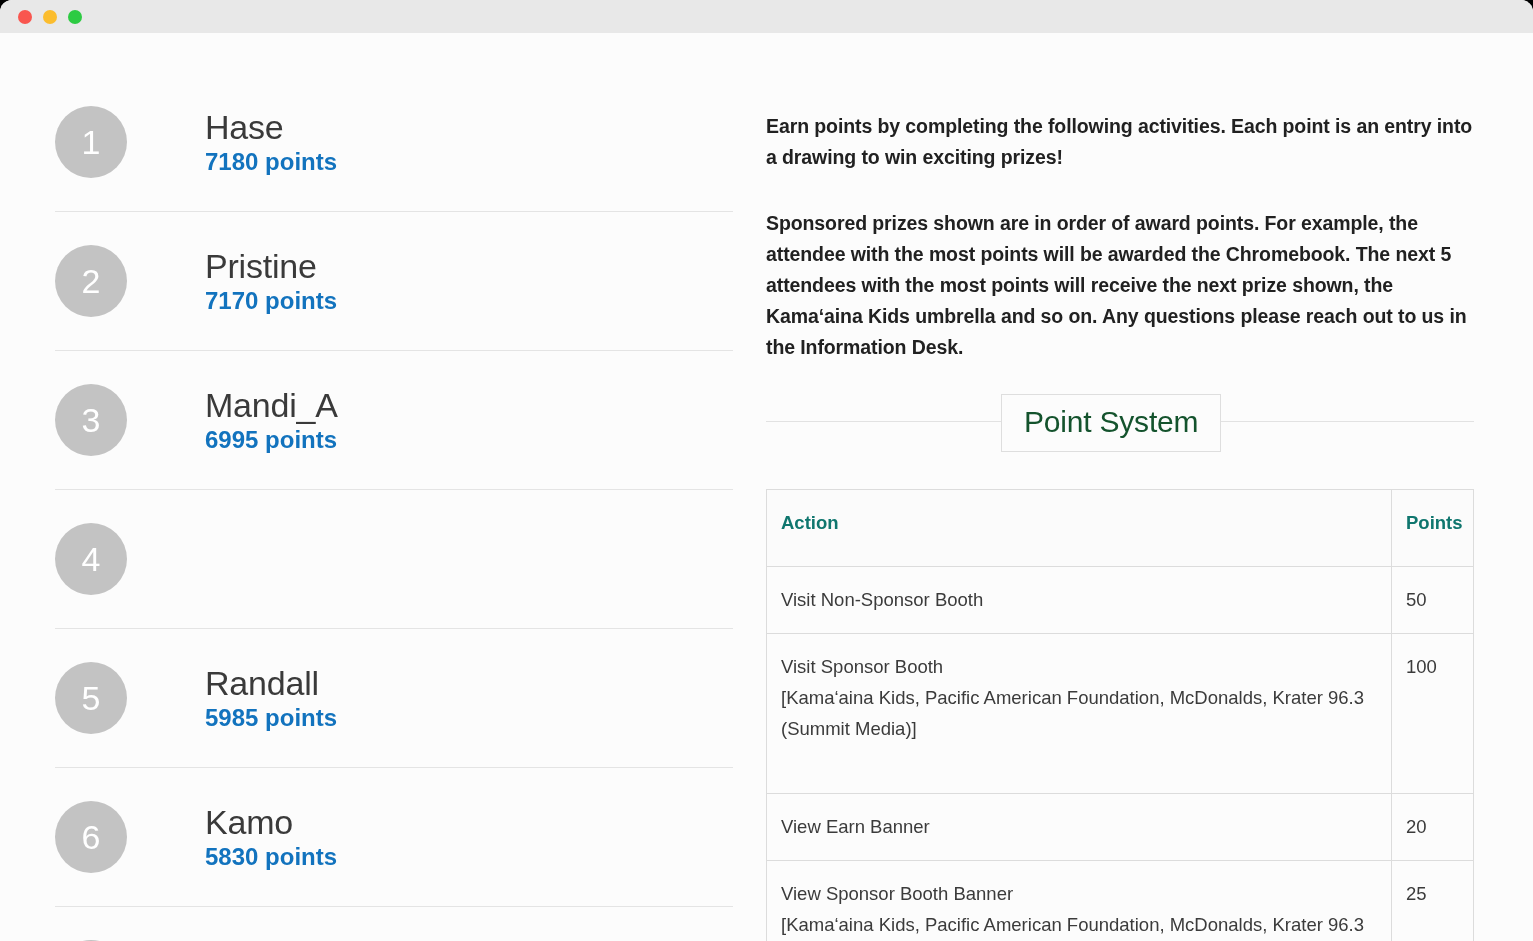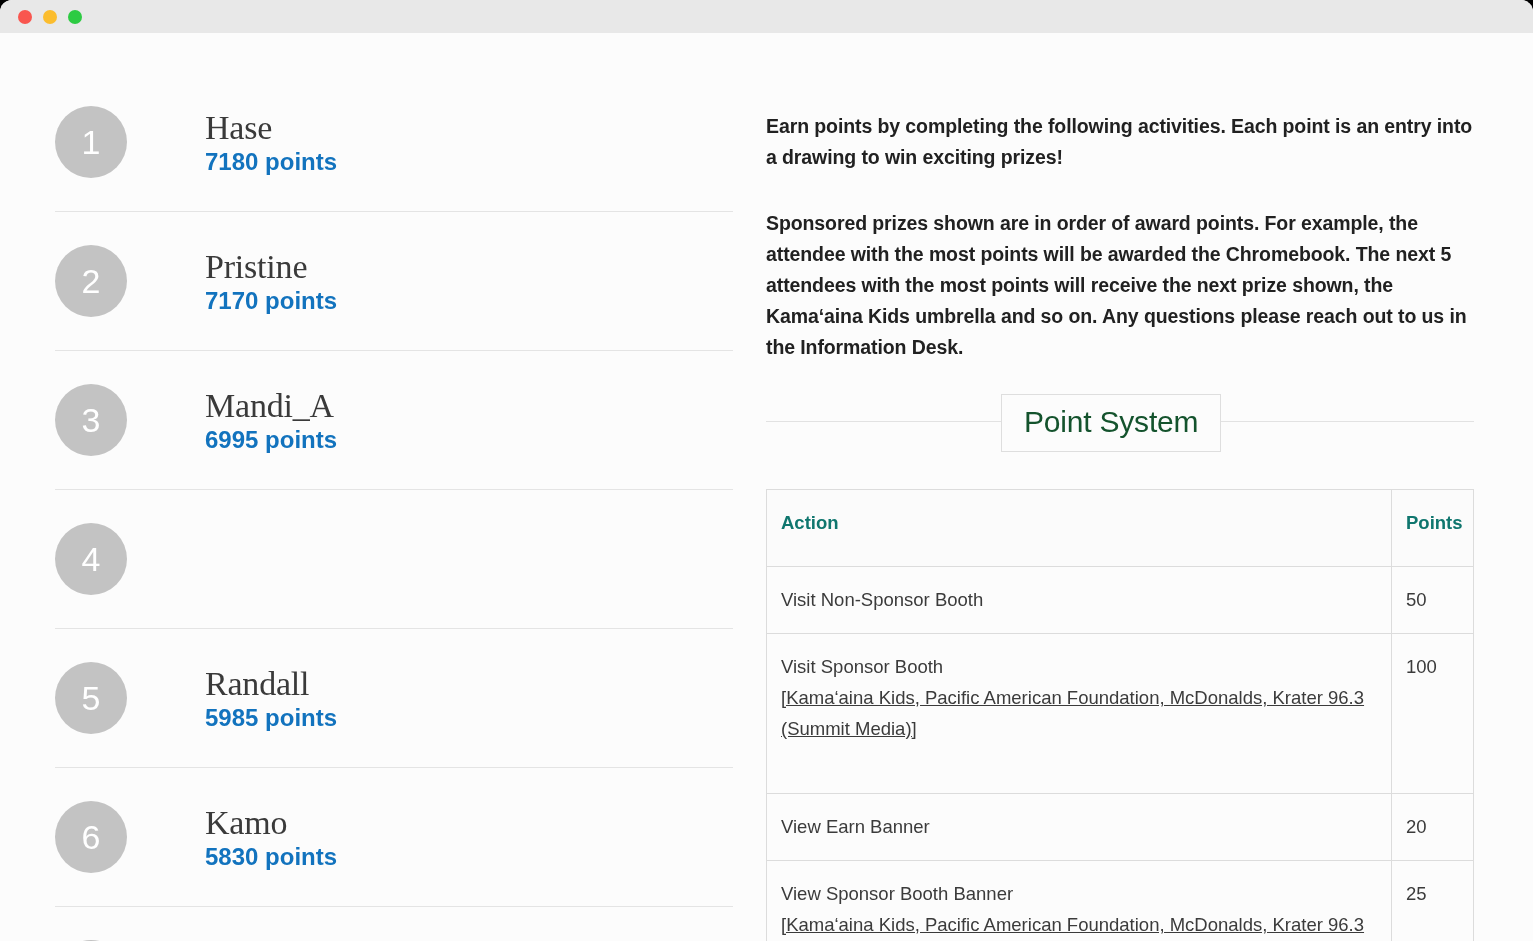--- a/index.html
+++ b/index.html
@@ -42,21 +42,21 @@
   .rank {
     width:72px; height:72px; flex:0 0 72px;
     border-radius:50%; background:#c3c3c3;
     color:#fff; font-size:34px; font-weight:400;
     display:flex; align-items:center; justify-content:center;
     line-height:1;
   }
   .entry-text { margin-left:78px; }
   .entry-name {
     font-size:34px; font-weight:300; color:#3a3a3a;
-    line-height:1.15; letter-spacing:-.2px;font-family:Liberation Serif, serif;
+    line-height:1.15; letter-spacing:-.2px;
   }
   .entry-points {
     font-size:24px; font-weight:600; color:#1273be;
     margin-top:1px; line-height:1.15;
   }
 
   
   #info {
     position:absolute; left:766px; top:78px;
     width:708px;
@@ -93,21 +93,21 @@
   thead td { background:#fbfbfb; }
   td {
     border:1px solid #dcdcdc;
     padding:17px 14px 18px;
     font-size:18.5px; color:#3b3b3b;
     font-weight:400; line-height:31px;
     vertical-align:top;
   }
   thead td { font-weight:700; color:#0f766e; padding-bottom:28px; }
   td.pts { width:82px; }
-  .sub { display:block;text-decoration:underline; }
+  .sub { display:block; }
   .tall td { padding-bottom:49px; }
 </style>
 </head>
 <body>
 
 <div id="window">
 
   <div id="titlebar">
     <div class="light red"></div>
     <div class="light yellow"></div>

